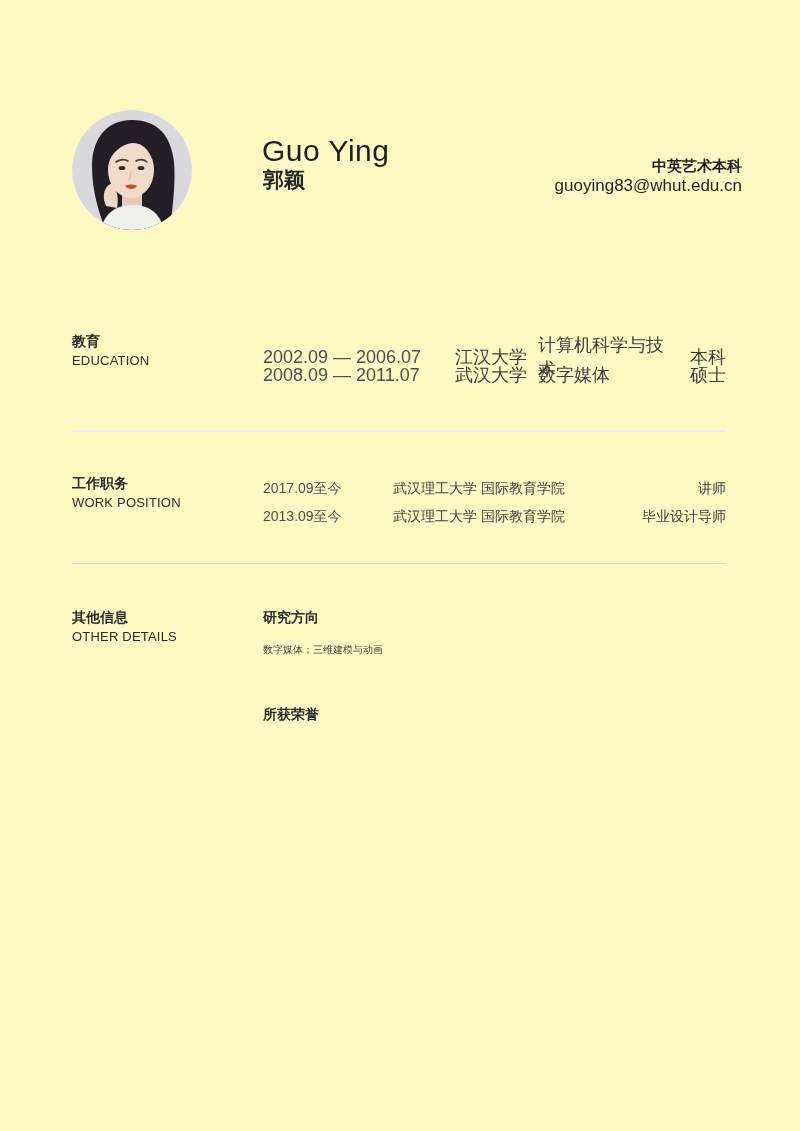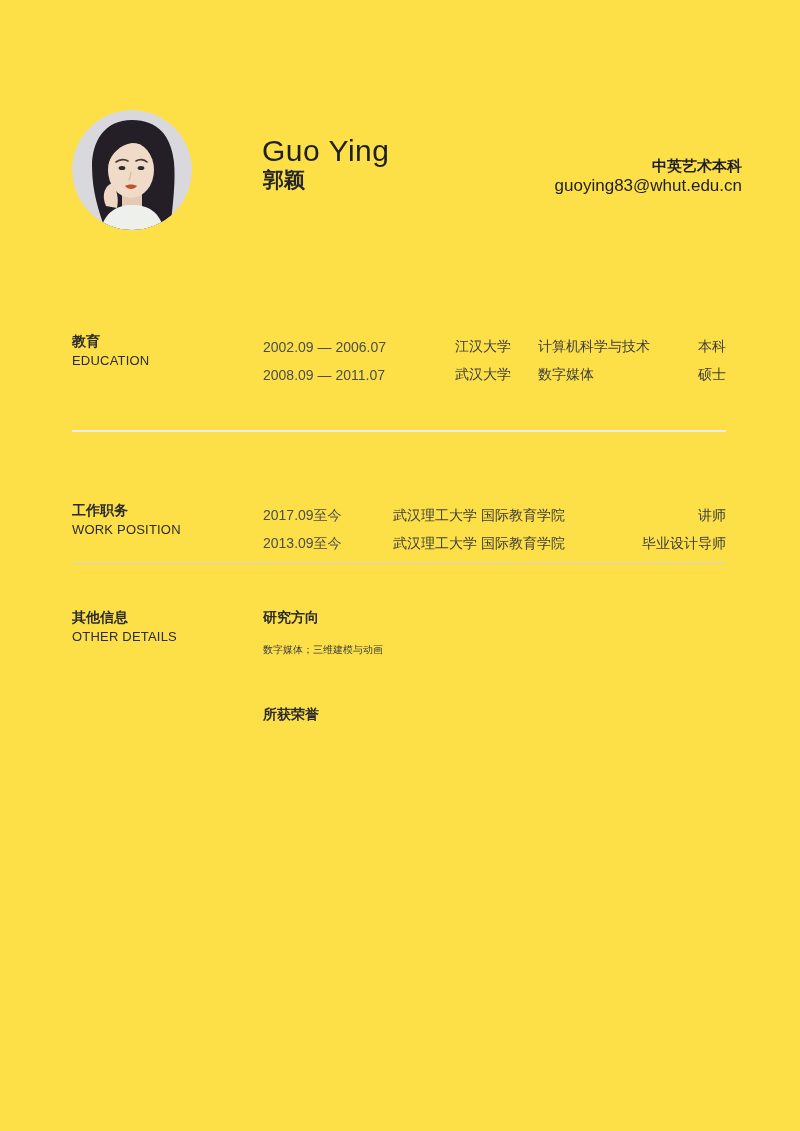--- a/index.html
+++ b/index.html
@@ -1,19 +1,19 @@
 <!DOCTYPE html>
 <html><head>
 <meta charset="utf-8">
 <style>
   * { margin:0; padding:0; box-sizing:border-box; }
   html,body { background:#ffffff; }
   body { font-family:"Liberation Sans","DejaVu Sans",sans-serif; }
   .page {
-    position:relative; width:800px; height:1131px; background:#fde047;
+    position:relative; width:800px; height:1131px; background:#fef9c3;
     margin:0 auto; overflow:hidden;
   }
 
   
   .photo {
     position:absolute; left:72px; top:110px; width:120px; height:120px;
     border-radius:50%; overflow:hidden;
   }
   .photo svg { display:block; width:100%; height:100%; }
   .name-en {
@@ -26,35 +26,35 @@
   }
   .header-right {
     position:absolute; right:58px; top:157px; text-align:right;
   }
   .qualification { font-size:15px; font-weight:700; color:#1f1f1f; }
   .email { font-size:17px; color:#1f1f1f; }
 
   
   .section { position:absolute; left:72px; width:654px; display:flex; }
   .sec-education { top:333px; }
-  .sec-work { top:502px; }
+  .sec-work { top:475px; }
   .sec-other { top:609px; }
   .section-label { width:191px; flex-shrink:0; }
   .label-zh { font-size:14px; font-weight:700; color:#2b2b2b; line-height:17px; }
   .label-en { font-size:13px; color:#2b2b2b; margin-top:3px; letter-spacing:0.2px; line-height:15px; }
   .section-body { flex:1 1 auto; min-width:0; }
 
   .divider { position:absolute; left:72px; width:654px; }
   .divider-1 { top:430px; height:2px; background:#ececec; }
   .divider-2 { top:563px; height:1px; background:#d4d4d4; }
 
   
   .edu-row {
     display:grid; grid-template-columns:192px 83px 1fr 58px;
-    align-items:center; height:28px; font-size:14px;
+    align-items:center; height:28px; font-size:18px;
   }
   .cell-period { color:#4d4d4d; }
   .cell-school, .cell-major { color:#3c3c3c; }
   .cell-degree { color:#3c3c3c; text-align:right; }
 
   
   .work-row {
     display:grid; grid-template-columns:130px 1fr auto;
     align-items:center; height:28px; font-size:14px;
   }

